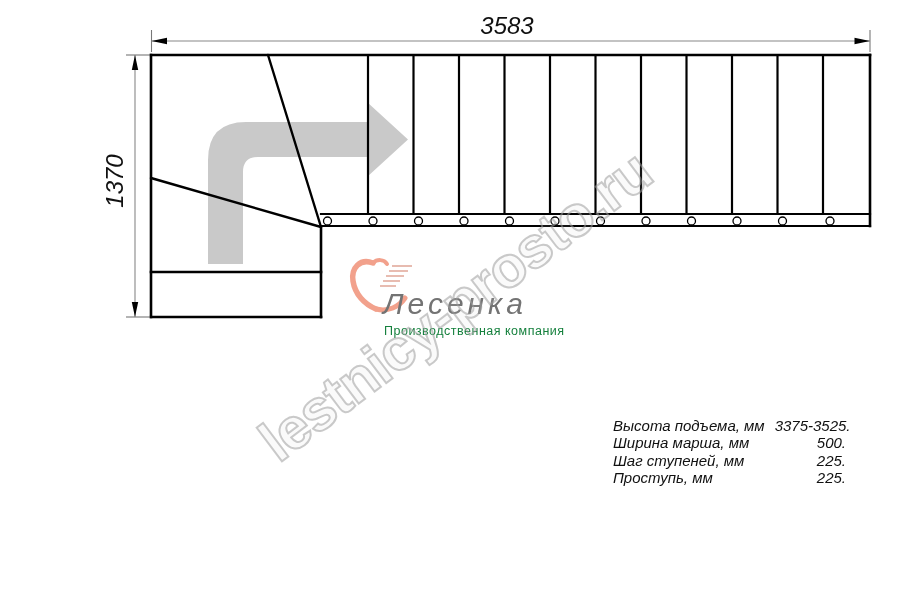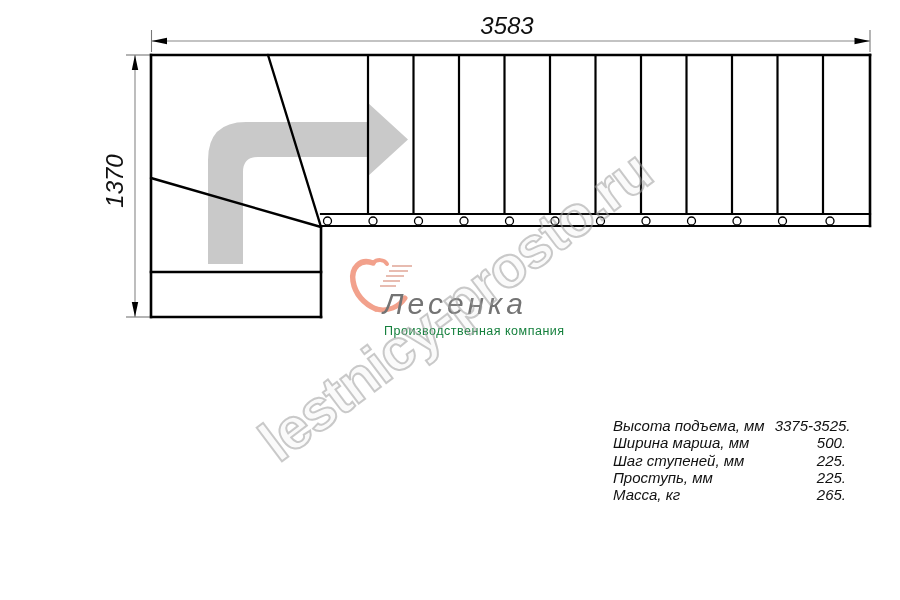--- a/index.html
+++ b/index.html
@@ -180,23 +180,19 @@
       <span class="val">500.</span>
     </div>
     <div class="spec-row">
       <span class="lbl">Шаг ступеней, мм</span>
       <span class="val">225.</span>
     </div>
     <div class="spec-row">
       <span class="lbl">Проступь, мм</span>
       <span class="val">225.</span>
     </div>
-    <div class="spec-row">
-      <span class="lbl">Масса, кг</span>
-      <span class="val">265.</span>
-    </div>
   </div>
 
   <div class="watermark">
     <span>lestnicy-prosto.ru</span>
   </div>
 
 </div>
 
 </body></html>

